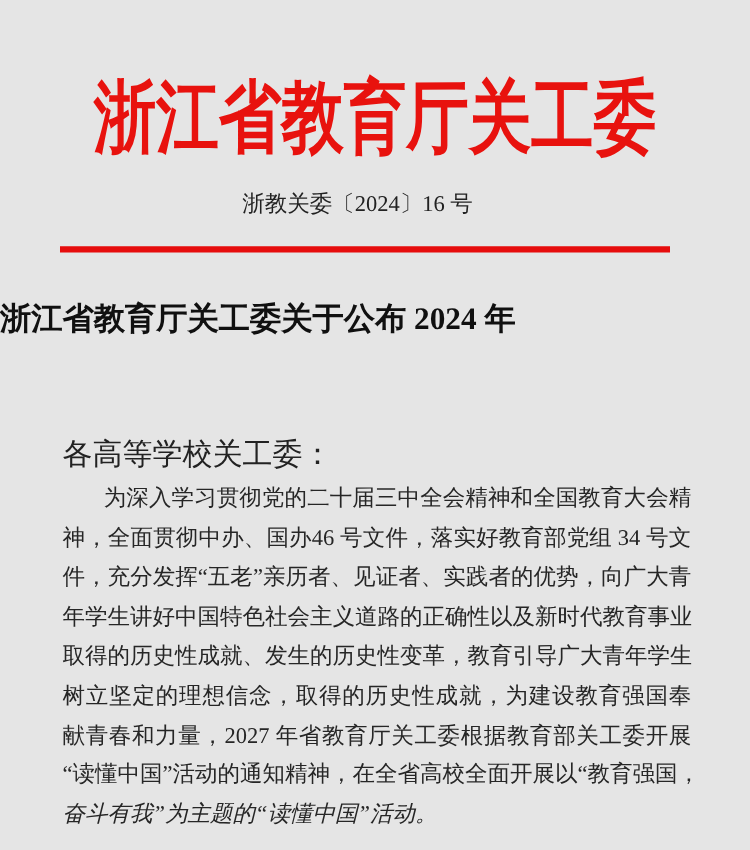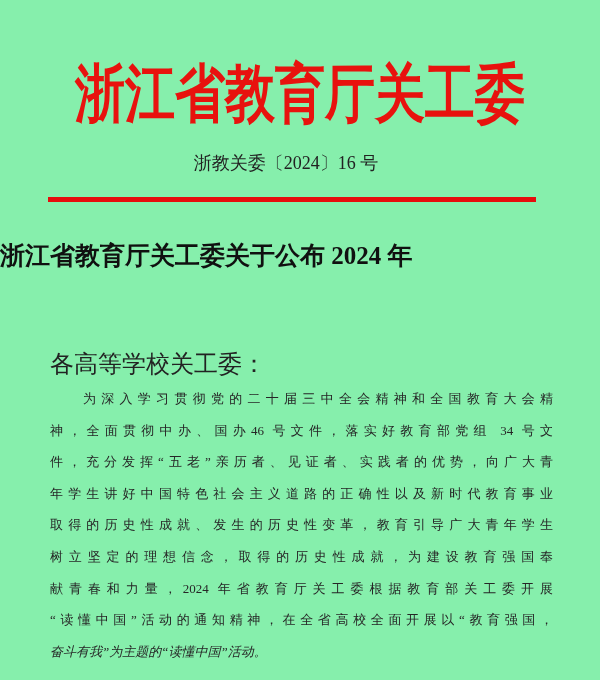--- a/index.html
+++ b/index.html
@@ -4,21 +4,21 @@
 <style>
   html, body {
     margin: 0;
     padding: 0;
     background: #ffffff;
   }
   .page {
     position: relative;
     width: 600px;
     height: 680px;
-    background: #86efac;
+    background: #e5e5e5;
     overflow: hidden;
     font-family: "Liberation Serif", "DejaVu Serif", serif;
     color: #262626;
   }
 
   
   .issuer-title {
     position: absolute;
     top: 55px;
     left: 0;
@@ -76,21 +76,21 @@
     line-height: 29px;
     color: #222222;
   }
 
   
   .body-paragraph {
     position: absolute;
     top: 383px;
     left: 50px;
     width: 503px;
-    font-size: 13px;
+    font-size: 18px;
     line-height: 31.6px;
     color: #262626;
   }
   .body-line {
     text-align: justify;
     text-align-last: justify;
     white-space: nowrap;
     overflow: hidden;
   }
   .body-line.first {
@@ -119,18 +119,18 @@
 
   <div class="salutation">各高等学校关工委：</div>
 
   <div class="body-paragraph">
     <div class="body-line first">为深入学习贯彻党的二十届三中全会精神和全国教育大会精</div>
     <div class="body-line">神，全面贯彻中办、国办46 号文件，落实好教育部党组 34 号文</div>
     <div class="body-line">件，充分发挥“五老”亲历者、见证者、实践者的优势，向广大青</div>
     <div class="body-line">年学生讲好中国特色社会主义道路的正确性以及新时代教育事业</div>
     <div class="body-line">取得的历史性成就、发生的历史性变革，教育引导广大青年学生</div>
     <div class="body-line">树立坚定的理想信念，取得的历史性成就，为建设教育强国奉</div>
-    <div class="body-line">献青春和力量，2024 年省教育厅关工委根据教育部关工委开展</div>
+    <div class="body-line">献青春和力量，2027 年省教育厅关工委根据教育部关工委开展</div>
     <div class="body-line">“读懂中国”活动的通知精神，在全省高校全面开展以“教育强国，</div>
     <div class="body-line last">奋斗有我”为主题的“读懂中国”活动。</div>
   </div>
 
 </div>
 
 </body></html>

